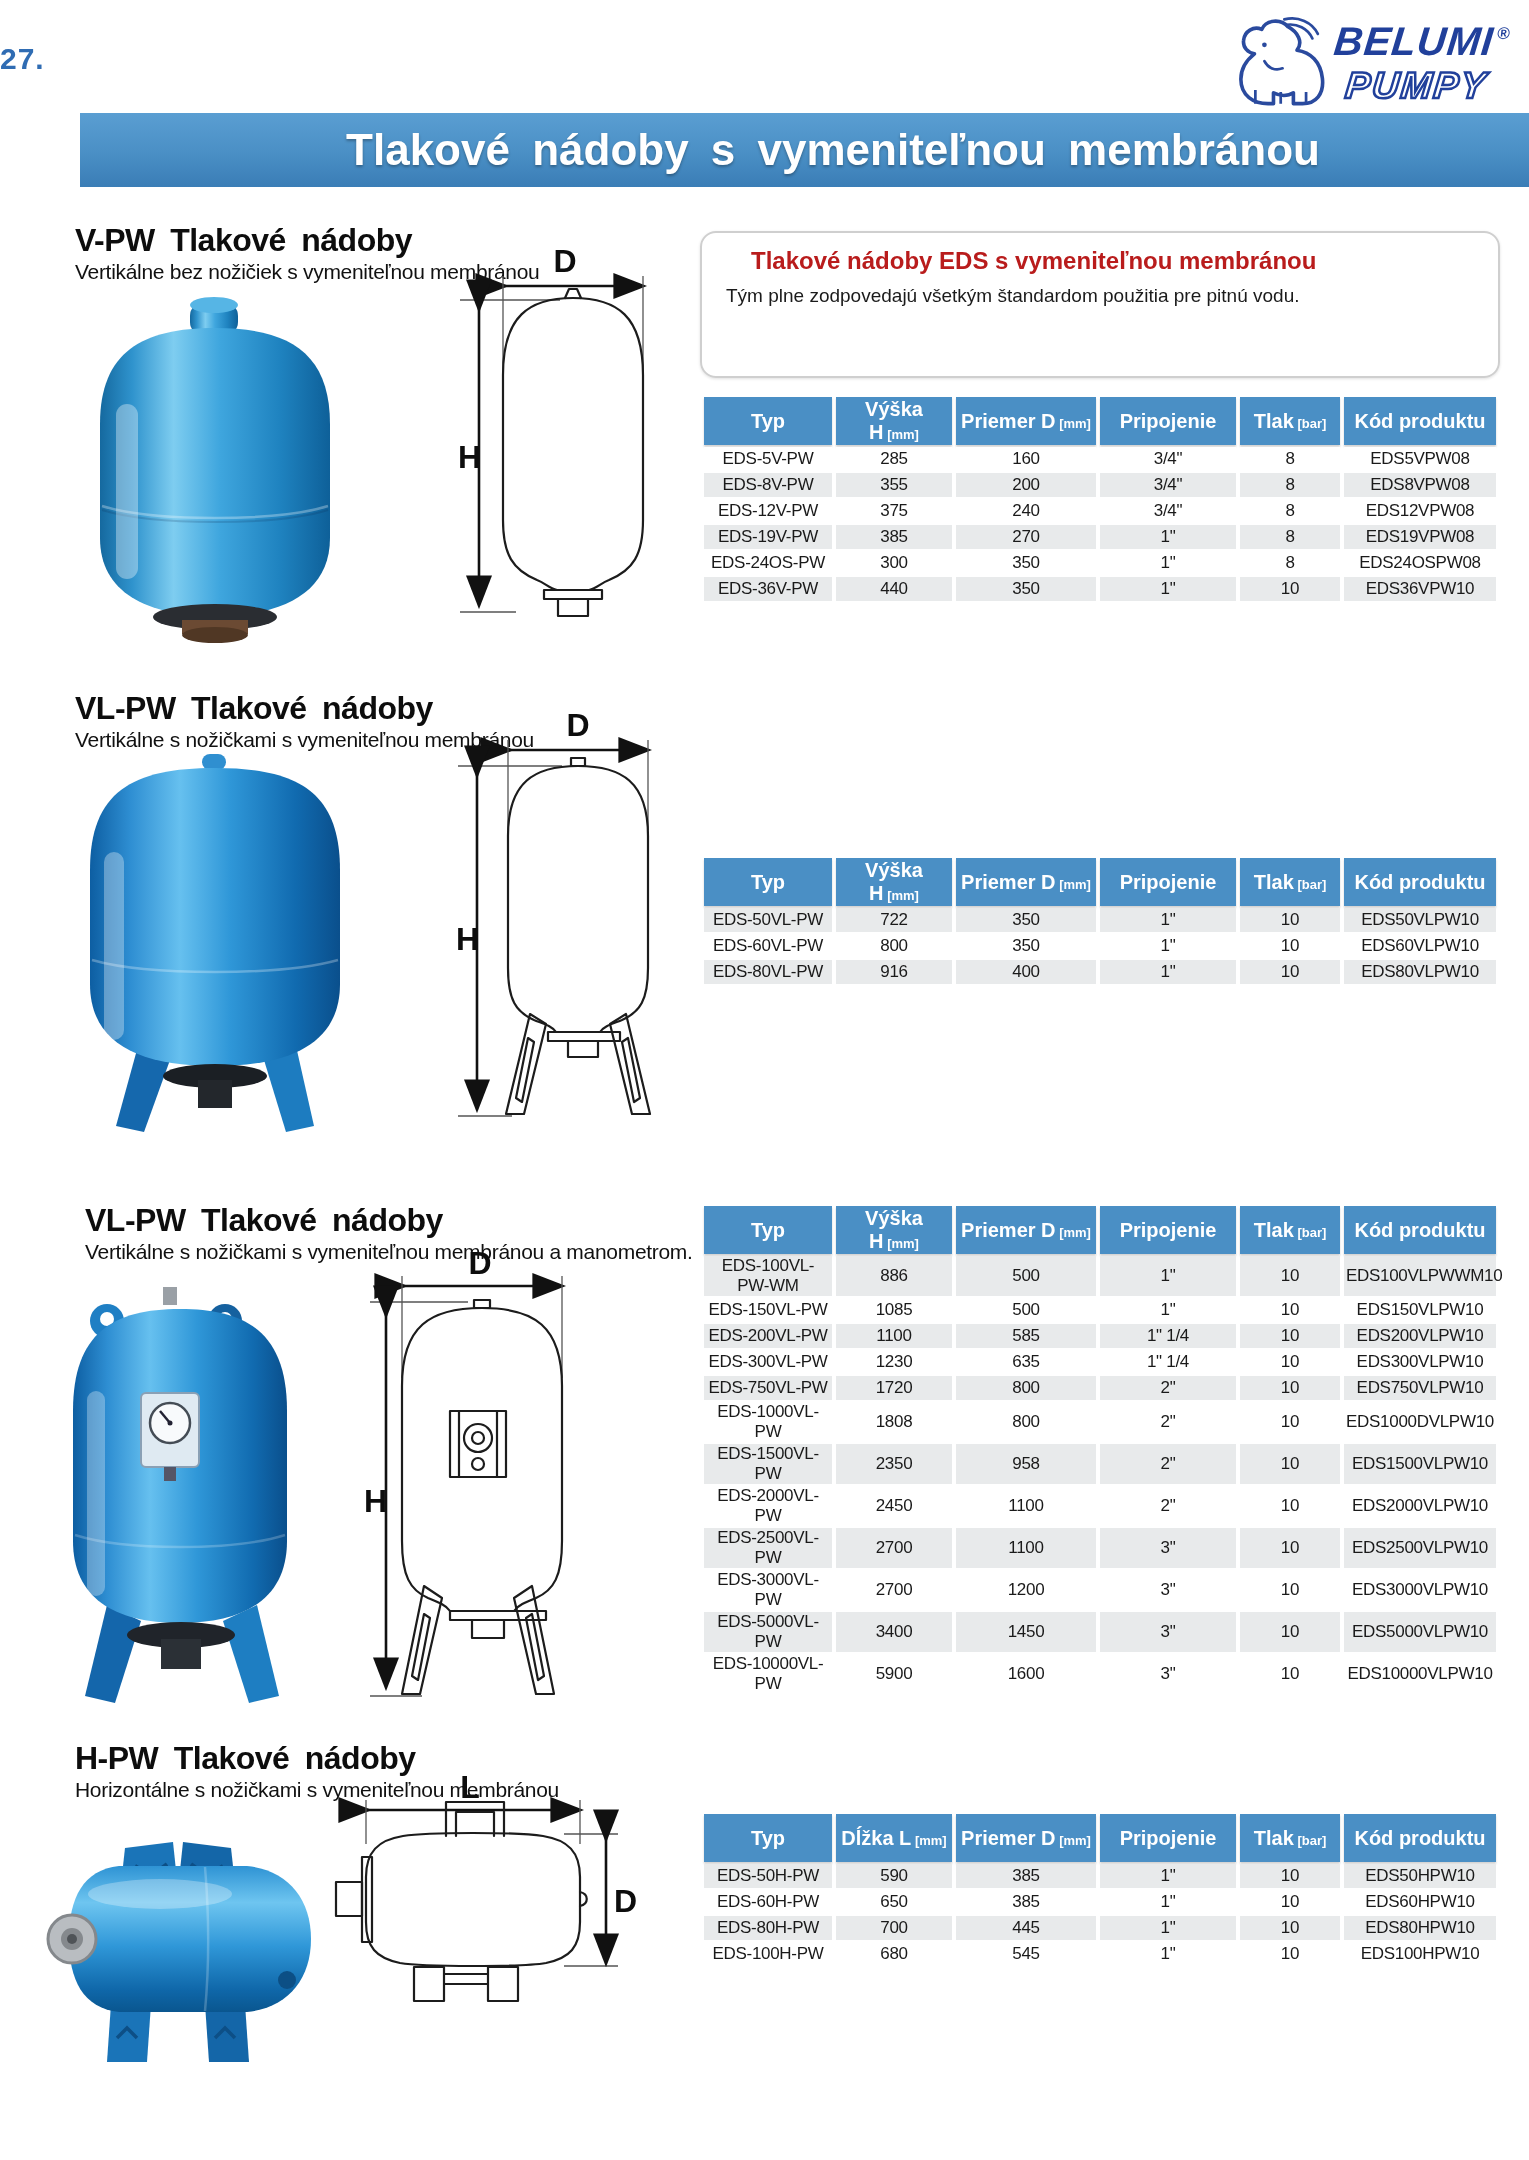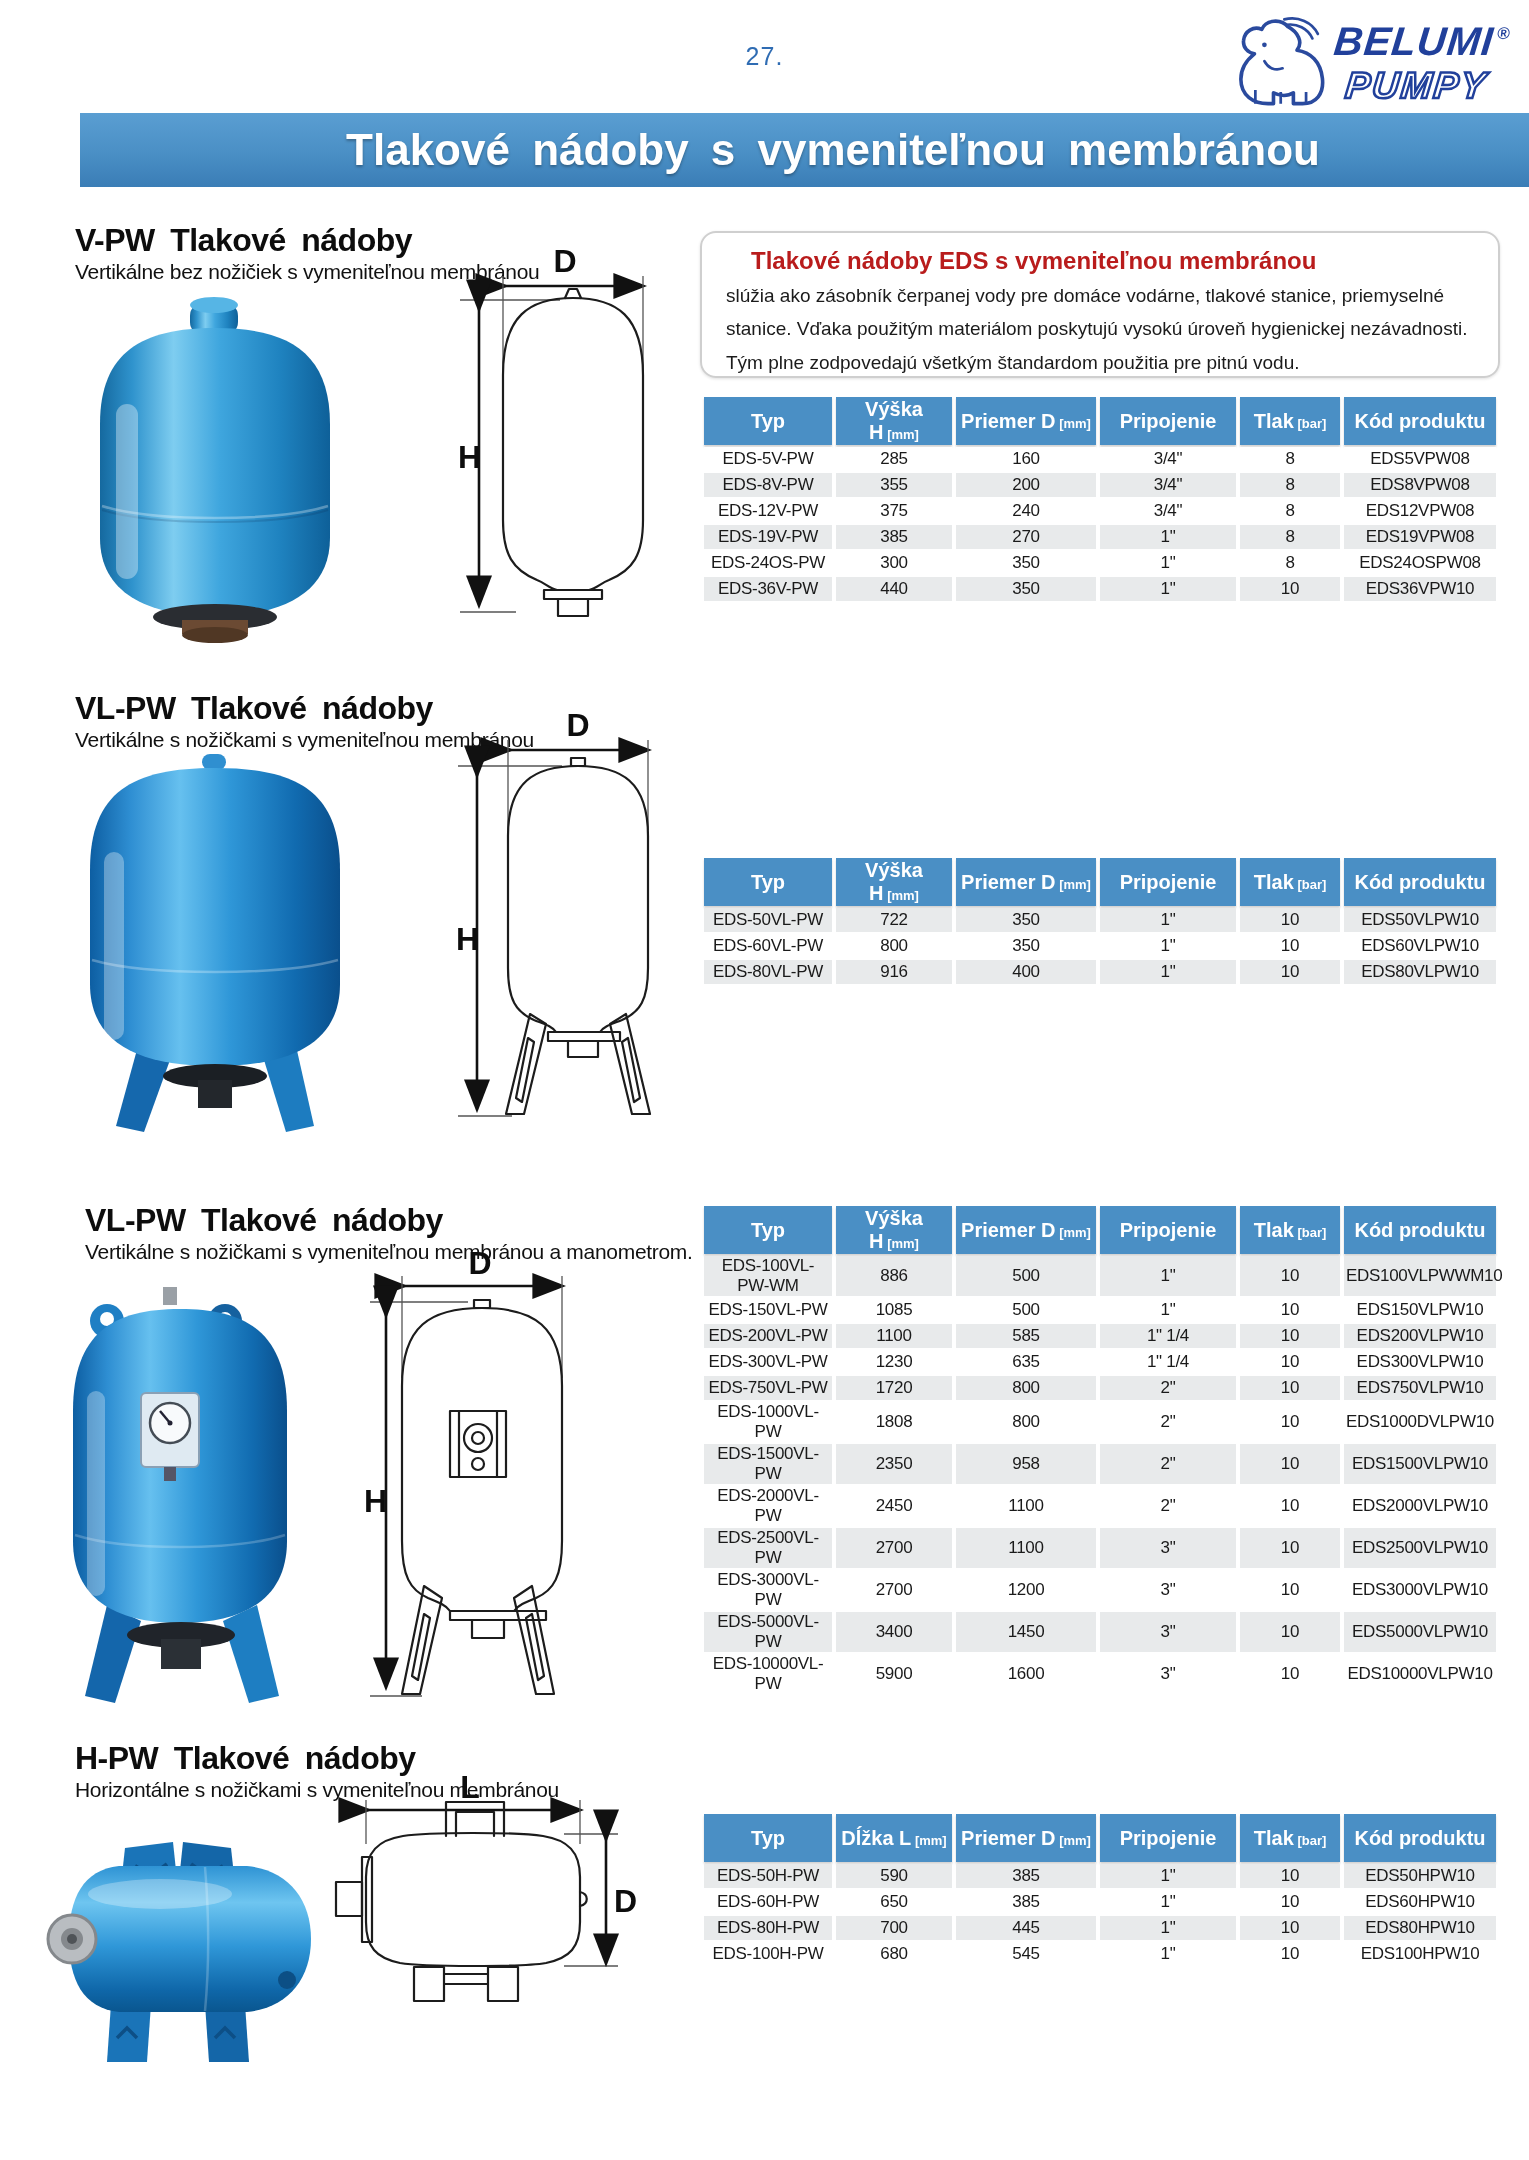--- a/index.html
+++ b/index.html
@@ -3,22 +3,22 @@
 <meta charset="utf-8">
 <style>
   :root{
     --accent:#4a8fc5; --accent-dark:#3c7fb5; --row-alt:#e8eaeb;
     --logo-blue:#21409b; --page-number-blue:#2f6cb3; --text-dark:#1a1a1a;
   }
   *{box-sizing:border-box;margin:0;padding:0}
   body{background:#fff;font-family:"Liberation Sans","DejaVu Sans",sans-serif;}
   .page{position:relative;width:1529px;height:2160px;background:#fff;overflow:hidden;}
 
-  .page-number{position:absolute;top:42px;left:0;width:100%;text-align:center;
-    font-size:25px;font-weight:normal;color:var(--page-number-blue);letter-spacing:1px;}
+  .page-number{position:absolute;top:42px;left:0;width:100%;
+    font-size:30px;font-weight:bold;color:var(--page-number-blue);letter-spacing:1px;}
 
   .logo{position:absolute;top:14px;left:1228px;width:285px;height:96px;display:flex;align-items:center;}
   .logo-text{margin-left:4px;transform:skewX(-6deg);}
   .brand-top{font-size:40px;font-weight:bold;font-style:italic;color:var(--logo-blue);
     letter-spacing:1px;line-height:38px;position:relative;}
   .brand-top .reg{font-size:17px;font-style:normal;position:relative;top:-16px;left:3px;}
   .brand-bottom{font-size:37px;font-weight:bold;font-style:italic;color:#fff;
     -webkit-text-stroke:2.5px var(--logo-blue);letter-spacing:2px;line-height:34px;margin-left:16px;}
 
   .banner{position:absolute;left:80px;top:113px;width:1506px;height:74px;
@@ -138,21 +138,20 @@
     <line class="dim" x1="27" y1="58" x2="27" y2="354" marker-start="url(#ah1)" marker-end="url(#ah1)"></line>
     <text class="dimtext" x="6" y="218">H</text>
     <path class="tl" d="M113,48 L117,39 L125,39 L129,48"></path>
     <path class="tl" d="M51,125 C51,66 77,48 121,48 C165,48 191,66 191,125 L191,270 C191,305 181,320 157,330 C149,333 145,338 137,340 L105,340 C97,338 93,333 85,330 C61,320 51,305 51,270 Z"></path>
     <rect class="tl" x="92" y="340" width="58" height="9"></rect>
     <rect class="tl" x="106" y="349" width="30" height="17"></rect>
   </svg>
 
   <div class="infobox">
     <div class="infobox-title">Tlakové nádoby EDS s vymeniteľnou membránou</div>
-    <p class="infobox-p">slúžia ako zásobník čerpanej vody pre domáce vodárne, tlakové stanice, priemyselné stanice. Vďaka použitým materiálom poskytujú vysokú úroveň hygienickej nezávadnosti.</p>
     <p class="infobox-p">Tým plne zodpovedajú všetkým štandardom použitia pre pitnú vodu.</p>
   </div>
 
   <table class="spec t1">
       <thead>
         <tr>
           <th><span>Typ</span></th>
           <th><span>Výška H</span><span class="unit">&nbsp;[mm]</span></th>
           <th><span>Priemer D</span><span class="unit">&nbsp;[mm]</span></th>
           <th><span>Pripojenie</span></th>

